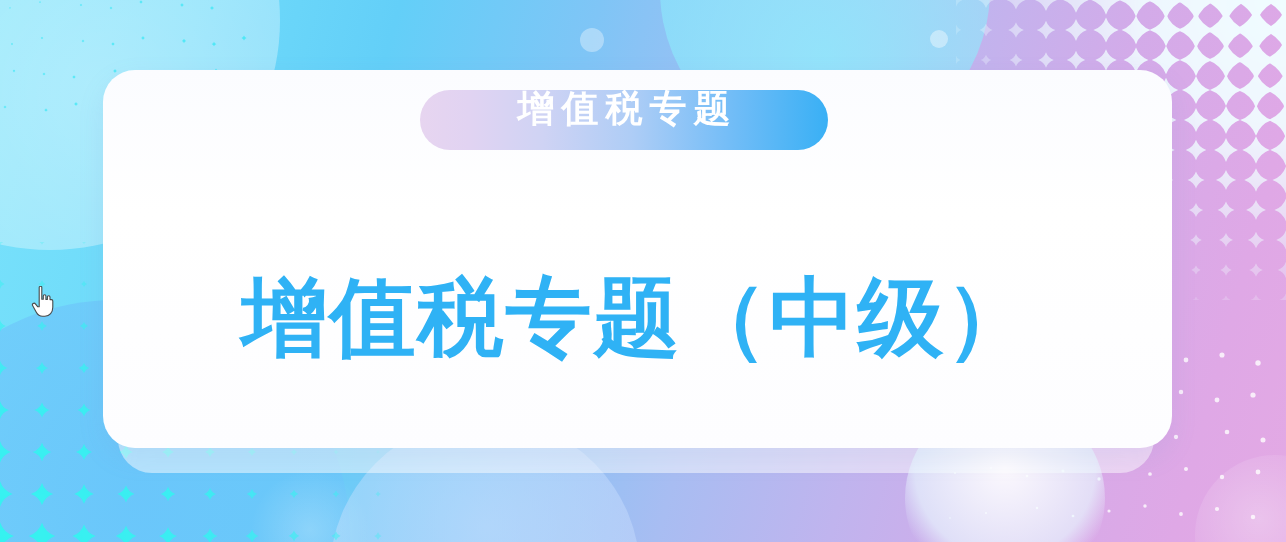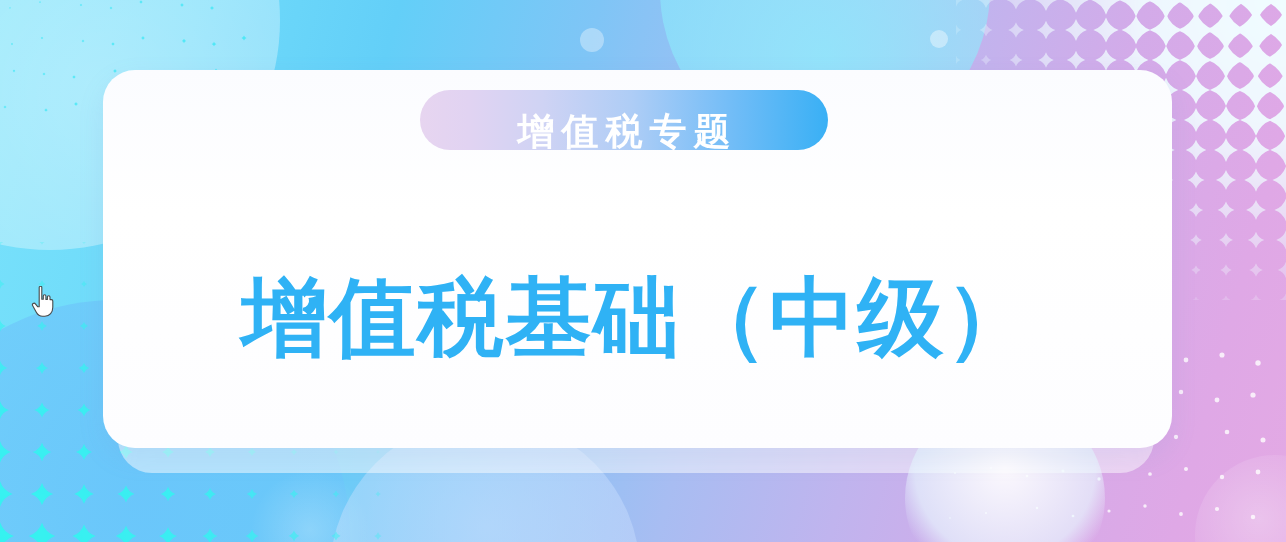--- a/index.html
+++ b/index.html
@@ -148,21 +148,21 @@
     height: 60px;
     border-radius: 30px;
     background: linear-gradient(90deg,
        #e7d5f0 0%,
        #e1d3f2 12%,
        #cfd3f4 30%,
        #aecdf6 52%,
        #73bdf7 76%,
        #39b0f5 100%);
     display: flex;
-    align-items: flex-end;
+    align-items: flex-start;
     justify-content: center;
   }
   .badge-text {
     color: #ffffff;
     font-size: 37px;
     font-weight: 700;
     letter-spacing: 7px;
     text-indent: 7px;
     line-height: 1;
     white-space: nowrap;
@@ -616,21 +616,21 @@
 
   <div class="blob blob-bottommid2"></div>
   <div class="blob blob-bottomright"></div>
 
   <div class="card">
 
     <div class="badge">
       <span class="badge-text">增值税专题</span>
     </div>
 
-    <h1 class="title">增值税基础（中级）</h1>
+    <h1 class="title">增值税专题（中级）</h1>
 
   </div>
 
   <svg class="cursor" viewBox="0 0 26 32">
     <path d="M9.2,1.6 C9.2,0.9 9.8,0.3 10.5,0.3 C11.2,0.3 11.8,0.9 11.8,1.6
              L11.8,13.3 L13.3,13.3 L13.3,10.1 C13.3,9.4 13.9,8.8 14.6,8.8
              C15.3,8.8 15.9,9.4 15.9,10.1 L15.9,13.4 L17.4,13.4 L17.4,11.0
              C17.4,10.3 18.0,9.7 18.7,9.7 C19.4,9.7 20.0,10.3 20.0,11.0
              L20.0,13.6 L21.4,13.6 C22.2,13.6 22.8,14.2 22.8,15.0
              L22.8,21.3 C22.8,26.2 19.6,30.2 14.9,30.2

